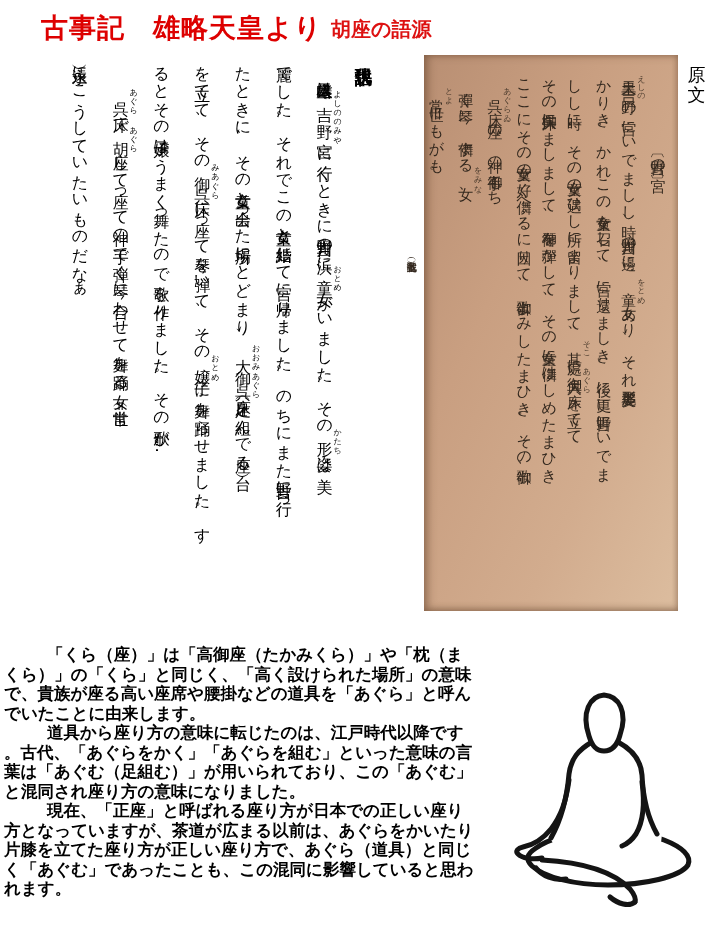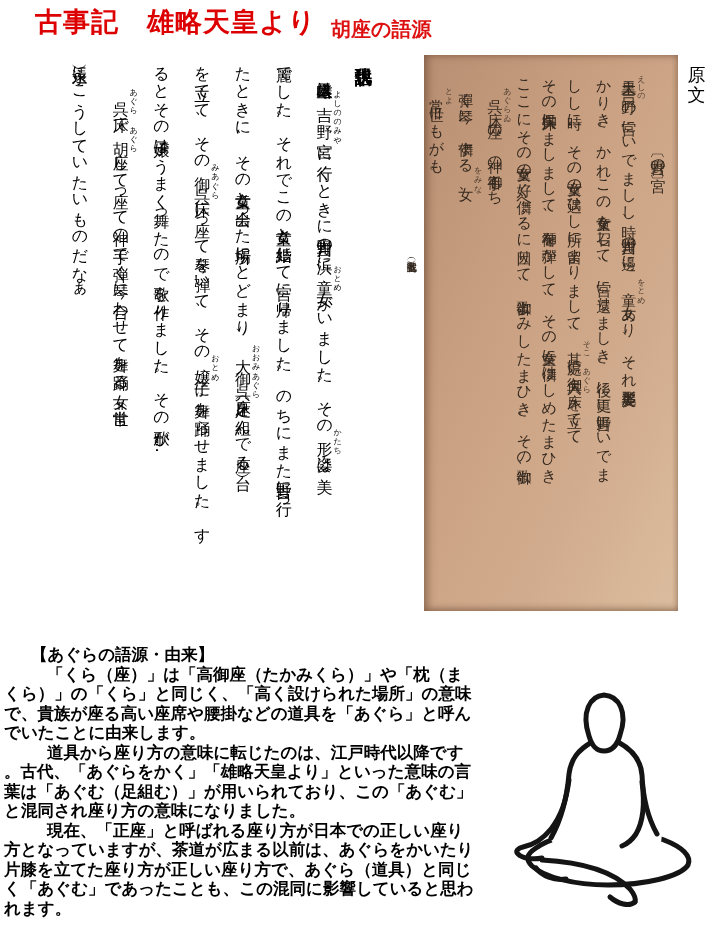--- a/index.html
+++ b/index.html
@@ -3,21 +3,21 @@
 <meta charset="utf-8">
 <style>
   html,body{margin:0;padding:0;}
   body{
     width:724px;height:926px;position:relative;background:#ffffff;
     font-family:"DejaVu Sans",sans-serif;color:#000;overflow:hidden;
   }
   
   .page-header{position:absolute;left:0;top:0;width:724px;height:48px;}
   .title{
-    position:absolute;left:35px;top:4px;margin:0;
+    position:absolute;left:35px;top:4px;margin:6px;
     font-size:27px;font-weight:bold;color:#dd0000;letter-spacing:1px;
     font-family:"DejaVu Sans",sans-serif;white-space:nowrap;
   }
   .subtitle{
     position:absolute;left:331px;top:16px;
     font-size:20px;font-weight:bold;color:#dd1111;white-space:nowrap;
   }
   
   .genbun-label{
     position:absolute;left:686px;top:52px;height:120px;
@@ -88,23 +88,22 @@
   <div class="t-line">　雄略天皇は<ruby>吉野宮<rt>よしののみや</rt></ruby>に行くときに吉野川の浜に<ruby>童女<rt>おとめ</rt></ruby>がいました。その<ruby>形姿<rt>かたち</rt></ruby>は美</div>
   <div class="t-line">麗でした。それでこの童女と結婚して宮に帰りました。のちにまた吉野に行っ</div>
   <div class="t-line">たときに、その童女と出会った場所にとどまり、<ruby>大御呉床<rt>おおみあぐら</rt></ruby>（足を組んで座る台）</div>
   <div class="t-line">を立てて、その<ruby>御呉床<rt>みあぐら</rt></ruby>に座って琴を弾いて、その<ruby>嬢子<rt>おとめ</rt></ruby>に舞を踊らせました。す</div>
   <div class="t-line">るとその嬢子はうまく舞ったので歌を作りました。その歌が…</div>
   <div class="t-line">　　<ruby>呉床<rt>あぐら</rt></ruby>で<ruby>胡座<rt>あぐら</rt></ruby>して座って神の手で弾く琴に合わせて舞を踊る女。常世（＝</div>
   <div class="t-line">永遠）にこうしていたいものだなぁ</div>
 </section>
 
 <section class="etymology">
-  <div class="e-heading">【あぐらの語源・由来】</div>
   <p>「くら（座）」は「高御座（たかみくら）」や「枕（まくら）」の「くら」と同じく、「高く設けられた場所」の意味で、貴族が座る高い座席や腰掛などの道具を「あぐら」と呼んでいたことに由来します。</p>
-  <p>道具から座り方の意味に転じたのは、江戸時代以降です。古代、「あぐらをかく」「雄略天皇より」といった意味の言葉は「あぐむ（足組む）」が用いられており、この「あぐむ」と混同され座り方の意味になりました。</p>
+  <p>道具から座り方の意味に転じたのは、江戸時代以降です。古代、「あぐらをかく」「あぐらを組む」といった意味の言葉は「あぐむ（足組む）」が用いられており、この「あぐむ」と混同され座り方の意味になりました。</p>
   <p>現在、「正座」と呼ばれる座り方が日本での正しい座り方となっていますが、茶道が広まる以前は、あぐらをかいたり片膝を立てた座り方が正しい座り方で、あぐら（道具）と同じく「あぐむ」であったことも、この混同に影響していると思われます。</p>
 </section>
 
 <div class="figure-wrap">
   <svg width="228" height="260" viewBox="0 0 228 260" xmlns="http://www.w3.org/2000/svg">
     <g stroke="#141414" stroke-width="5" fill="none" stroke-linecap="round" stroke-linejoin="round">
 
       <path fill="#ffffff" d="M44,186 C70,168 132,162 172,178 C190,185 200,194 196,203 C188,215 152,223 116,223 C82,223 52,215 40,204 C33,197 35,192 44,186 Z"></path>
 
       <path d="M50,198 C86,200 120,208 138,227 C142,232 144,237 143,240"></path>

